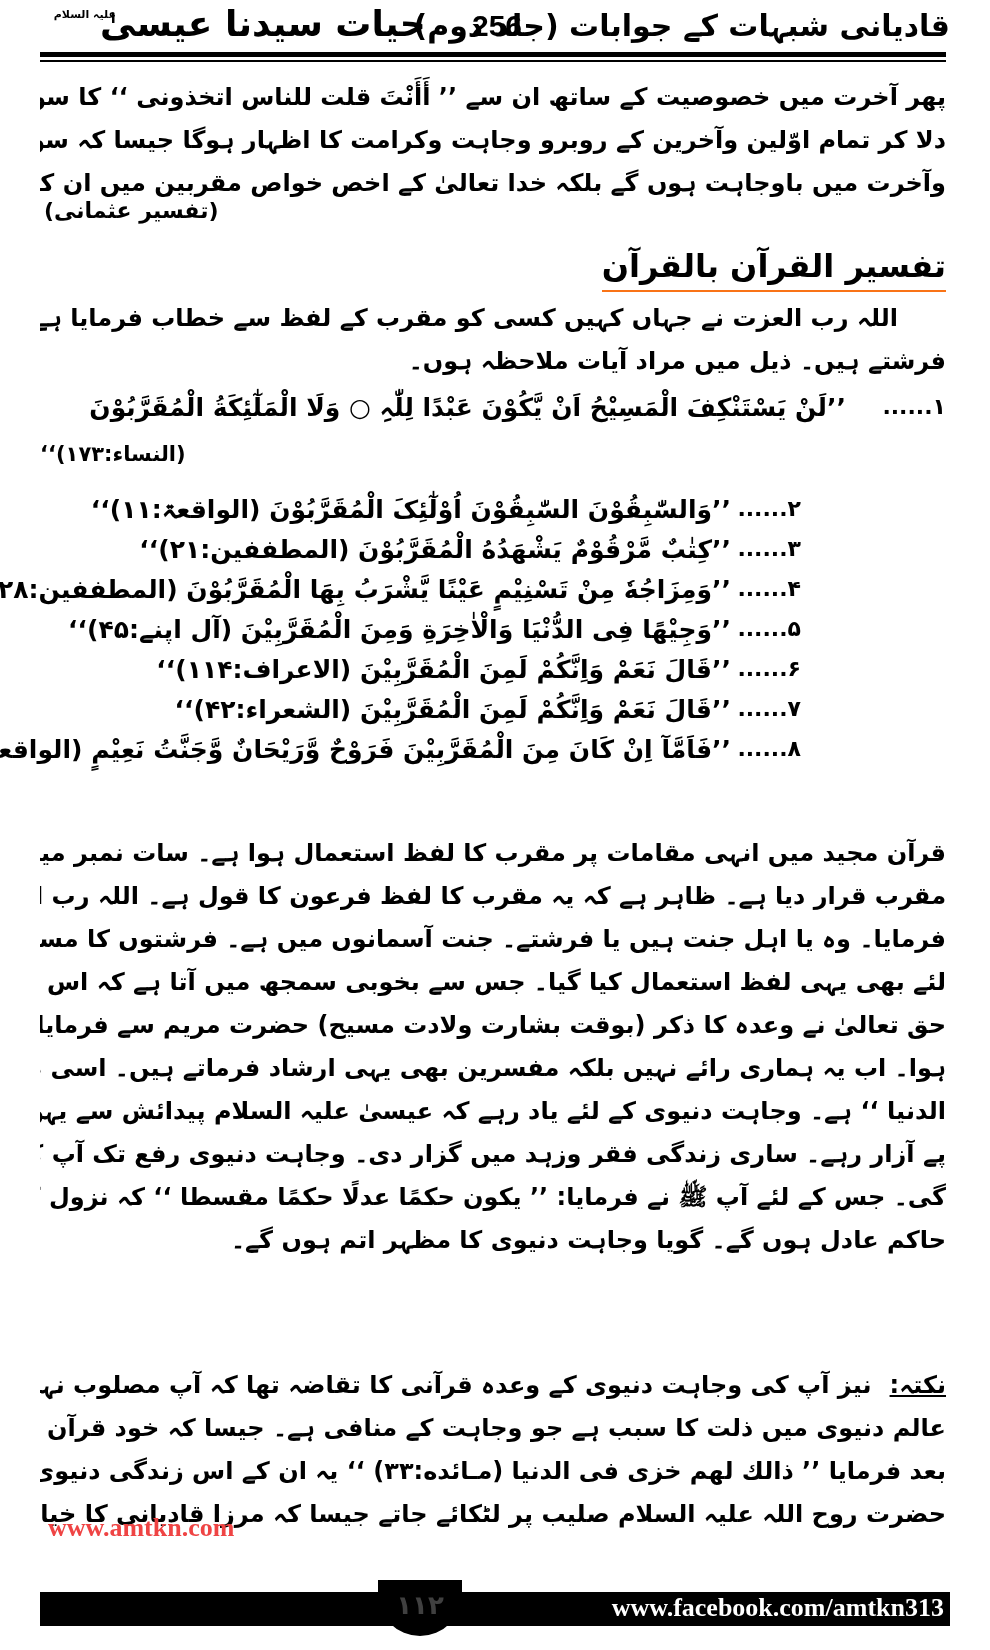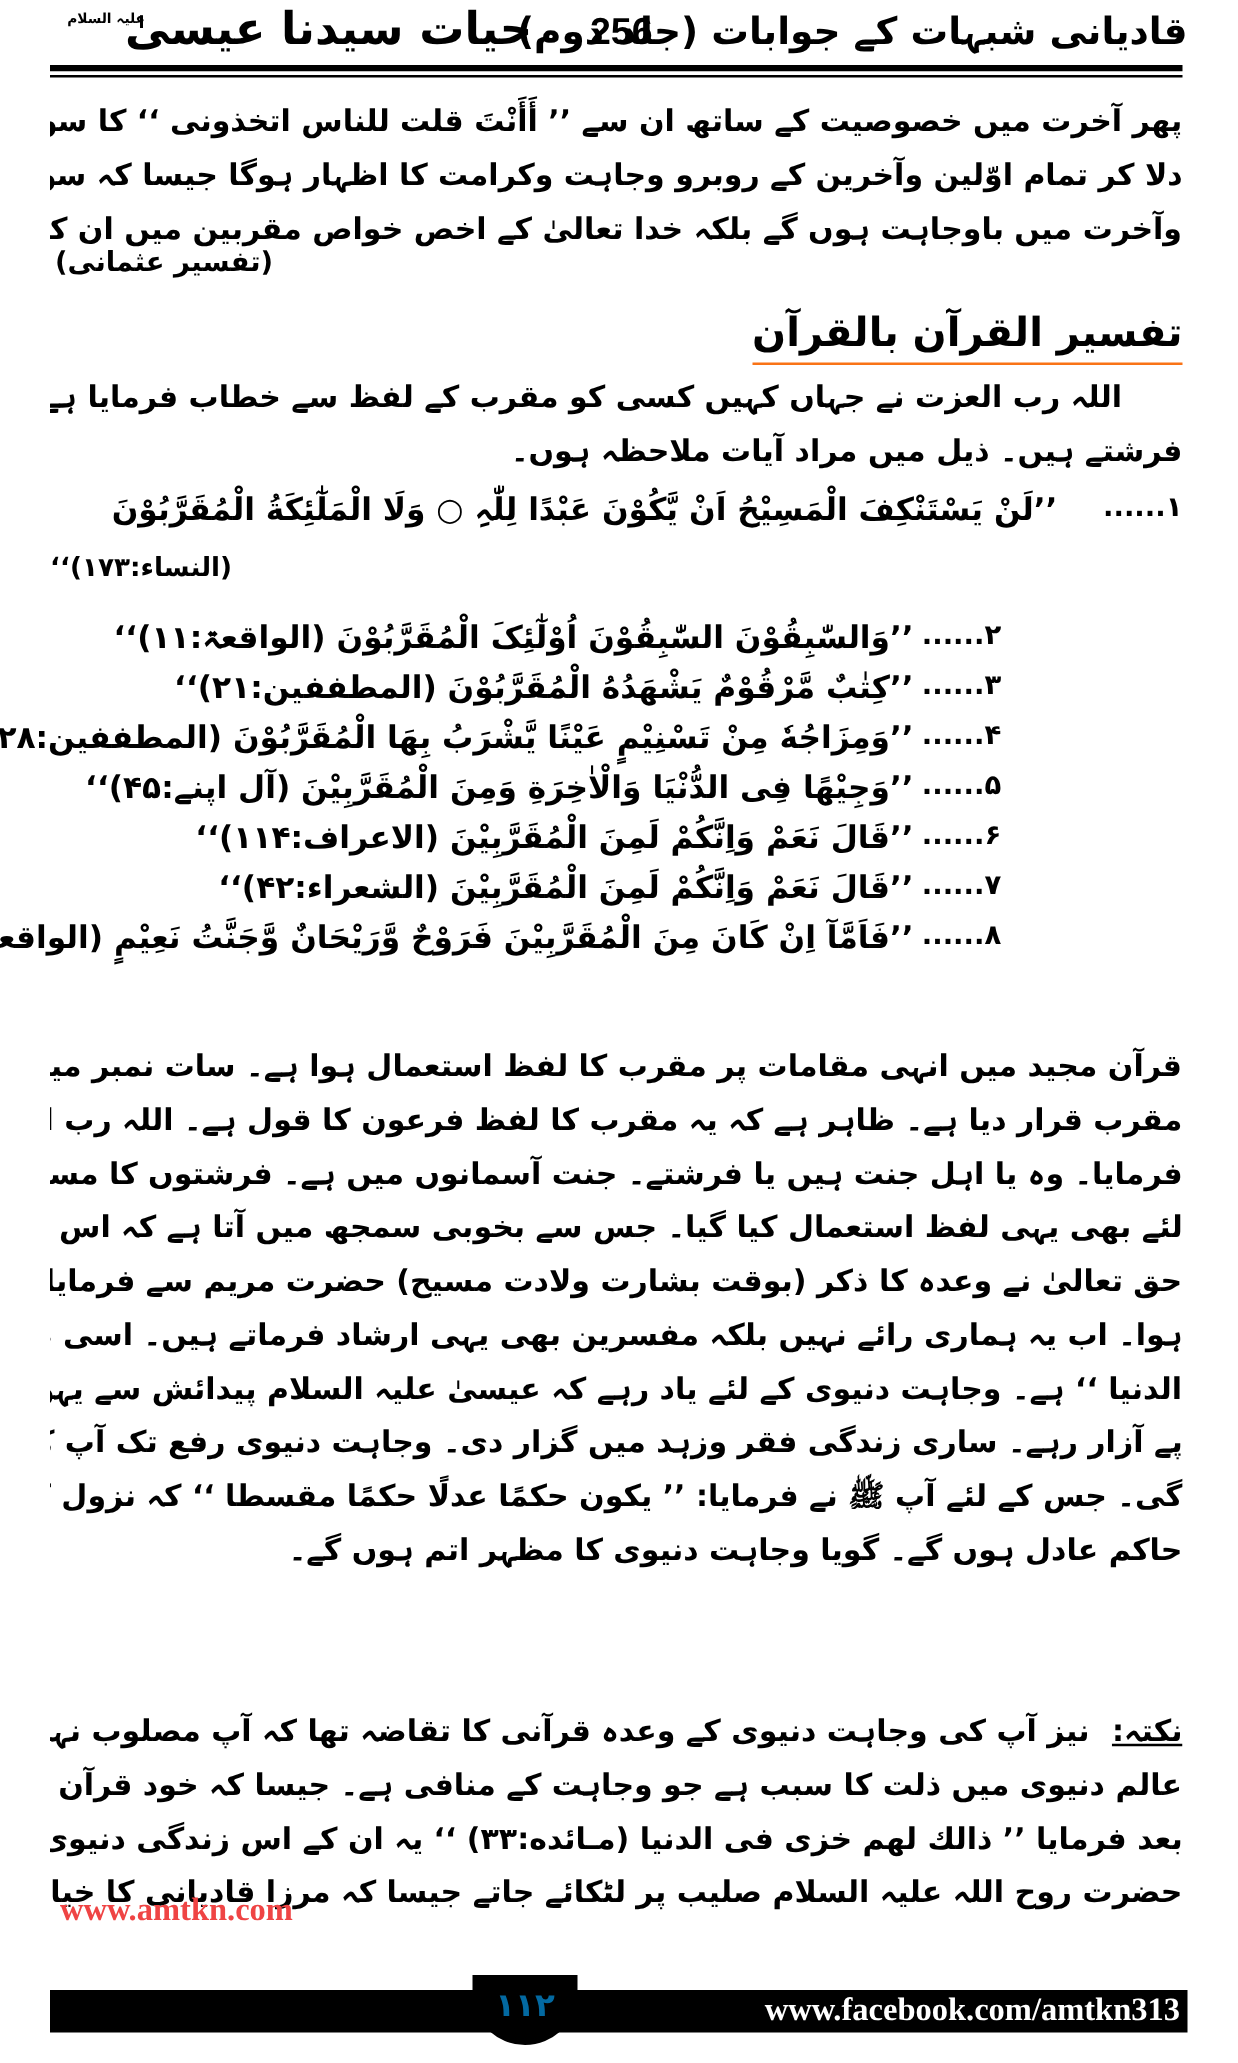--- a/index.html
+++ b/index.html
@@ -32,21 +32,21 @@
   .verse-text { position:absolute; right:215px; top:0; font-size:25px; font-weight:bold; white-space:nowrap; line-height:40px; }
   .verse-text.first { right:100px; }
 
   .nukta-label { text-decoration:underline; margin-left:18px; }
 
   
   .footer-bar { position:absolute; left:40px; top:1592px; width:910px; height:34px; background:#000; }
   .footer-left { position:absolute; left:48px; top:1511px; color:#ef4444; font-family:"Liberation Serif", serif; font-size:26px; font-weight:bold; line-height:34px; }
   .footer-right { position:absolute; right:46px; top:1591px; color:#fff; font-family:"Liberation Serif", serif; font-size:26px; font-weight:bold; line-height:34px; }
   .footer-badge { position:absolute; left:378px; top:1580px; width:84px; height:56px; background:#000; border-radius:0 0 42px 42px; }
-  .footer-page { position:absolute; left:378px; top:1590px; width:84px; text-align:center; color:#0369a1; font-size:26px; font-weight:bold; line-height:30px; }
+  .footer-page { position:absolute; left:378px; top:1590px; width:84px; text-align:center; color:#404040; font-size:26px; font-weight:bold; line-height:30px; }
 </style>
 </head>
 <body>
 
 <div class="page">
 
   <div class="header">
     <span class="book-title">قادیانی شبہات کے جوابات (جلد دوم)</span>
     <span class="page-number-top">256</span>
     <span class="main-title">حیات سیدنا عیسیٰ</span>

